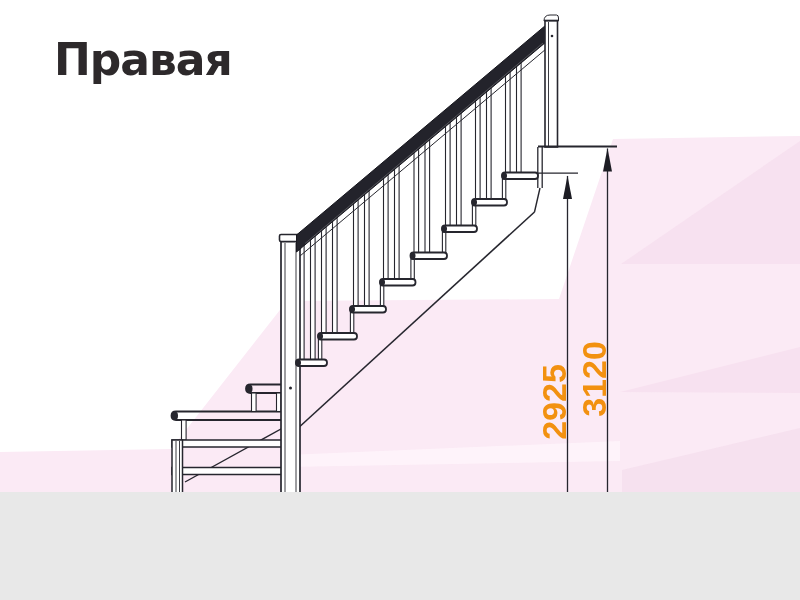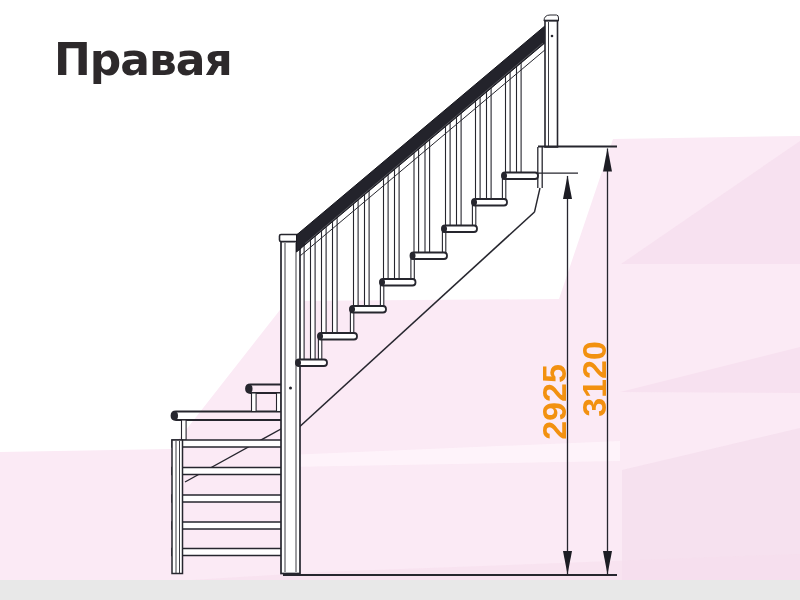--- a/index.html
+++ b/index.html
@@ -1,17 +1,17 @@
 <!DOCTYPE html>
 <html><head>
 <meta charset="utf-8">
 <style>
   html,body{margin:0;padding:0;background:#e8e8e8;}
   .stage{
-    position:relative;width:800px;height:580px;overflow:hidden;background:#ffffff;
+    position:relative;width:800px;height:492px;overflow:hidden;background:#ffffff;
     font-family:"Liberation Sans","DejaVu Sans",sans-serif;
     text-align:center;
   }
   .stage svg{position:absolute;left:0;top:0;display:block;}
   h1.page-title{
     position:absolute;left:54px;top:38px;margin:0;
     font-family:"DejaVu Sans","Liberation Sans",sans-serif;
     font-size:44px;line-height:1;font-weight:700;letter-spacing:-1px;
     color:#2d292b;
   }

